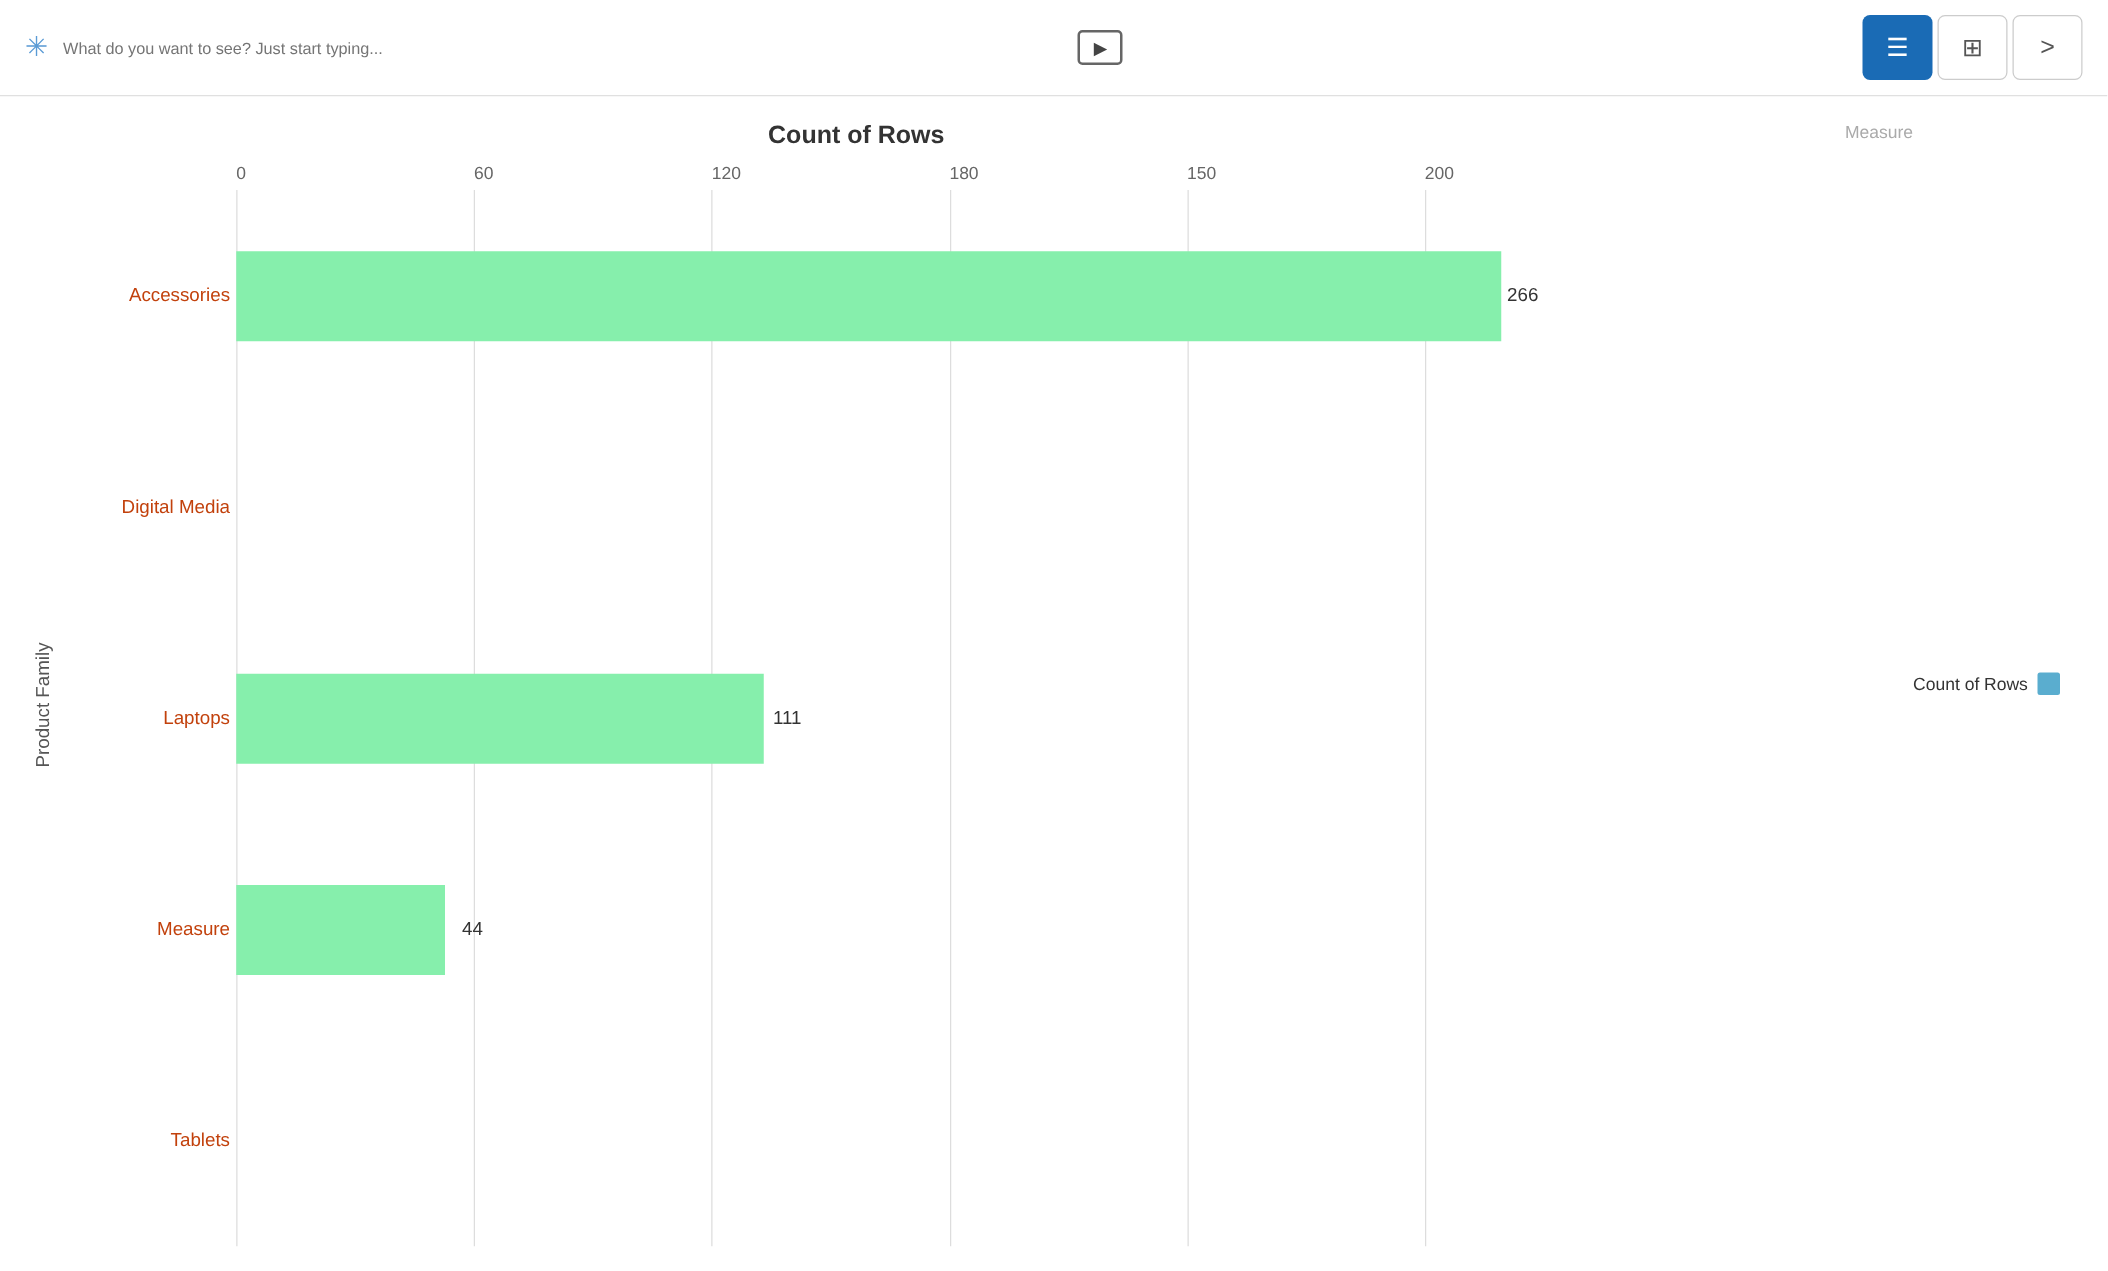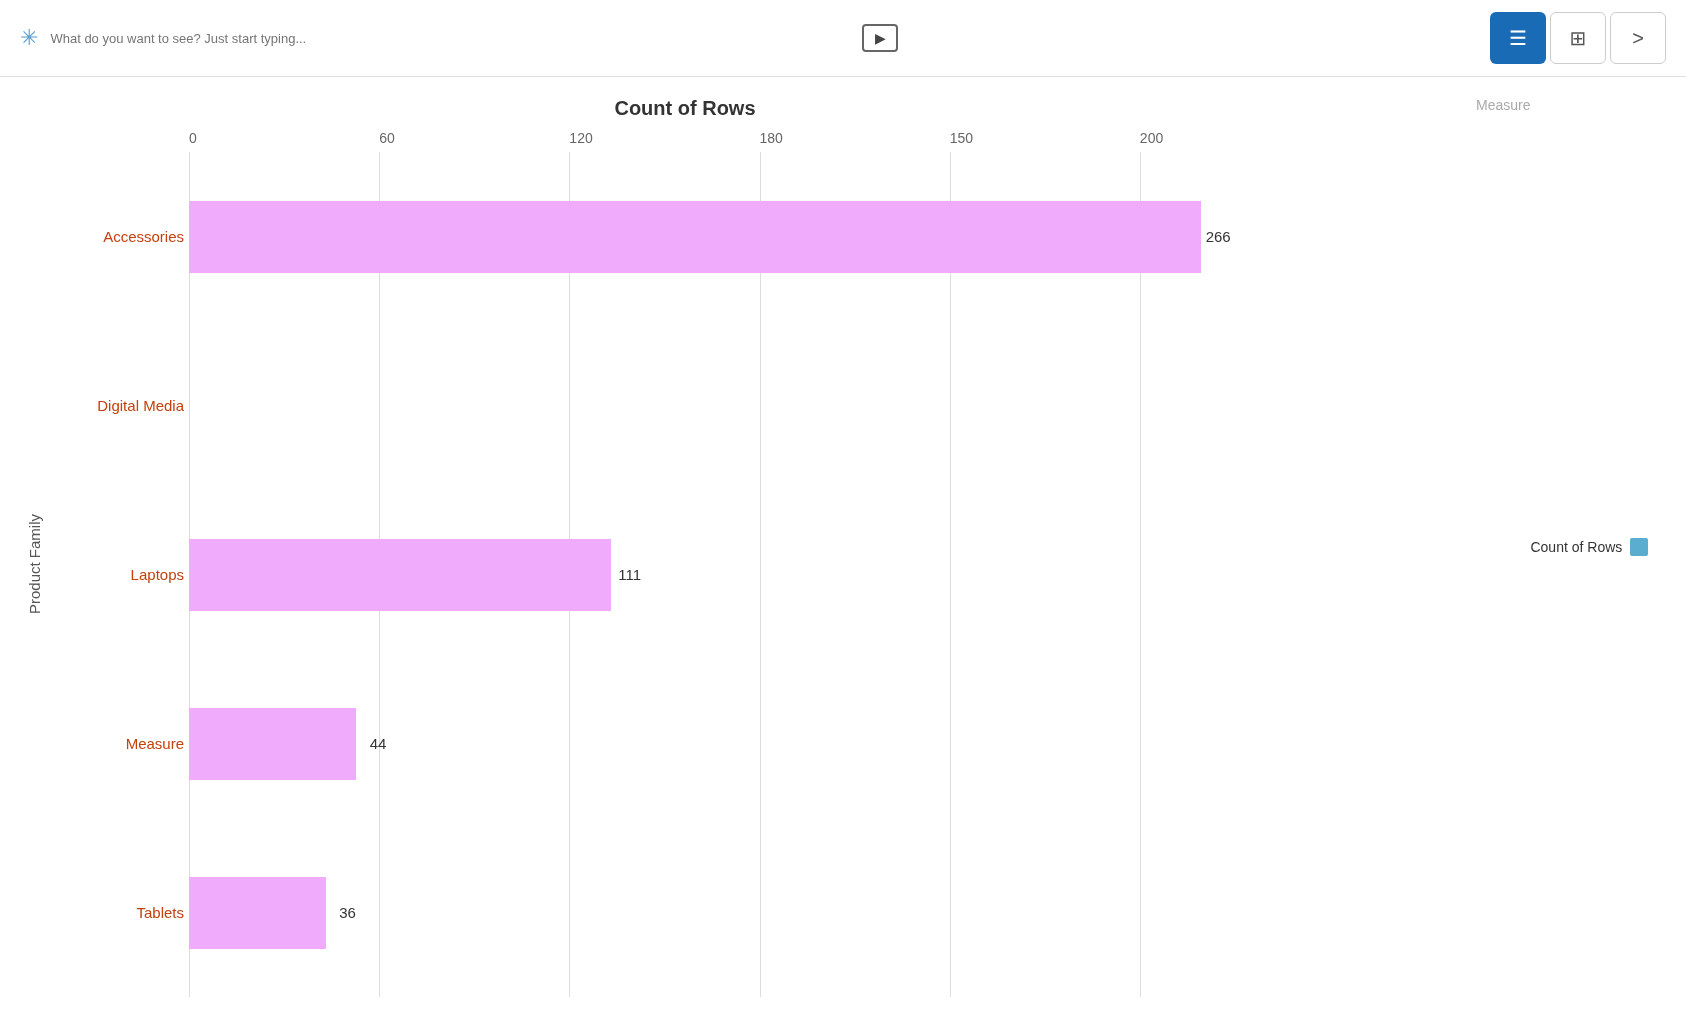--- a/index.html
+++ b/index.html
@@ -179,21 +179,21 @@
 
     .bar-wrapper {
       width: 100%;
       height: 72px;
       display: flex;
       align-items: center;
     }
 
     .bar {
       height: 100%;
-      background: #f0abfc;
+      background: #86efac;
       display: flex;
       align-items: center;
       justify-content: flex-end;
       padding-right: 25px;
       border-radius: 0;
       position: relative;
     }
 
     .bar-value {
       font-size: 15px;
@@ -303,25 +303,20 @@
             <div class="bar-row">
               <div class="bar-label">Measure</div>
               <div class="bar-wrapper">
                 <div class="bar" style="width: 14.6667%;">
                   <div class="bar-value">44</div>
                 </div>
               </div>
             </div>
             <div class="bar-row">
               <div class="bar-label">Tablets</div>
-              <div class="bar-wrapper">
-                <div class="bar" style="width: 12%;">
-                  <div class="bar-value">36</div>
-                </div>
-              </div>
             </div>
           </div>
       </div>
     </div>
   </div>
 
   <div class="legend-panel">
     <div class="legend-title">Measure</div>
     <div class="legend-item">
       <span>Count of Rows</span>

